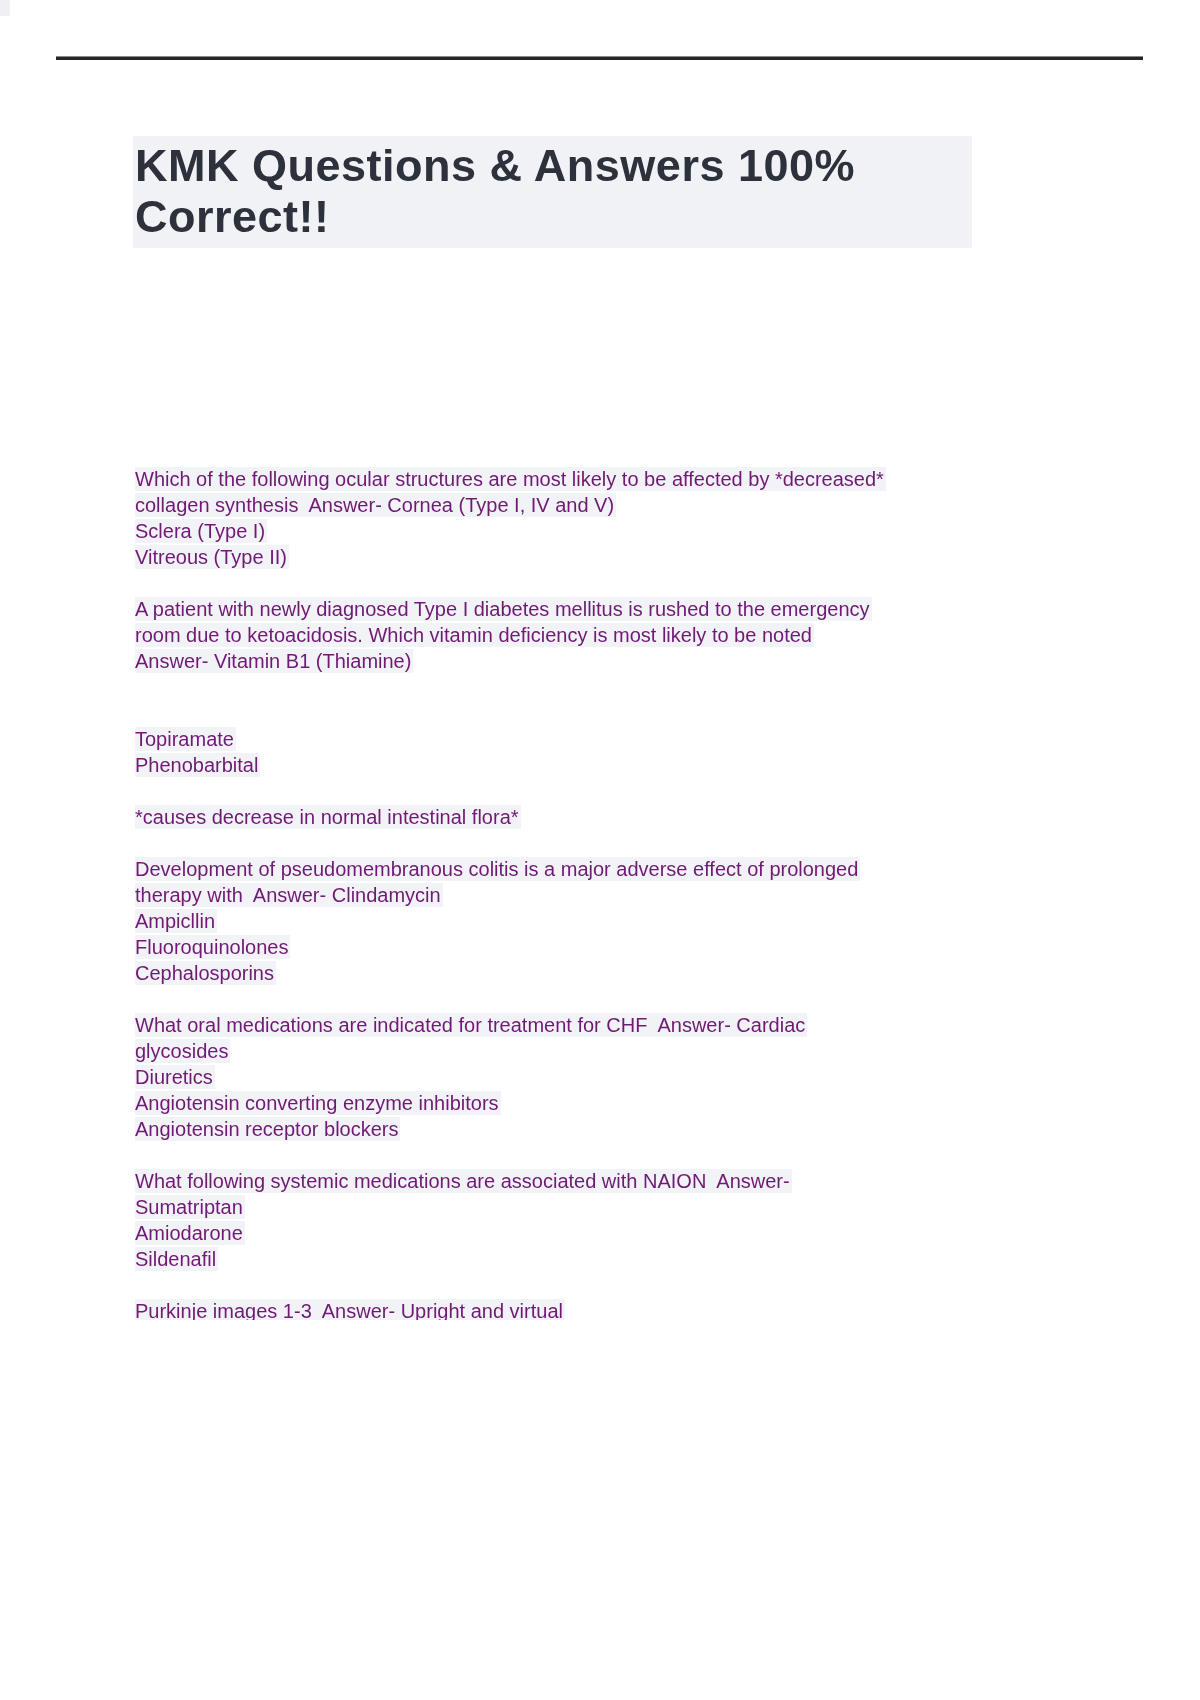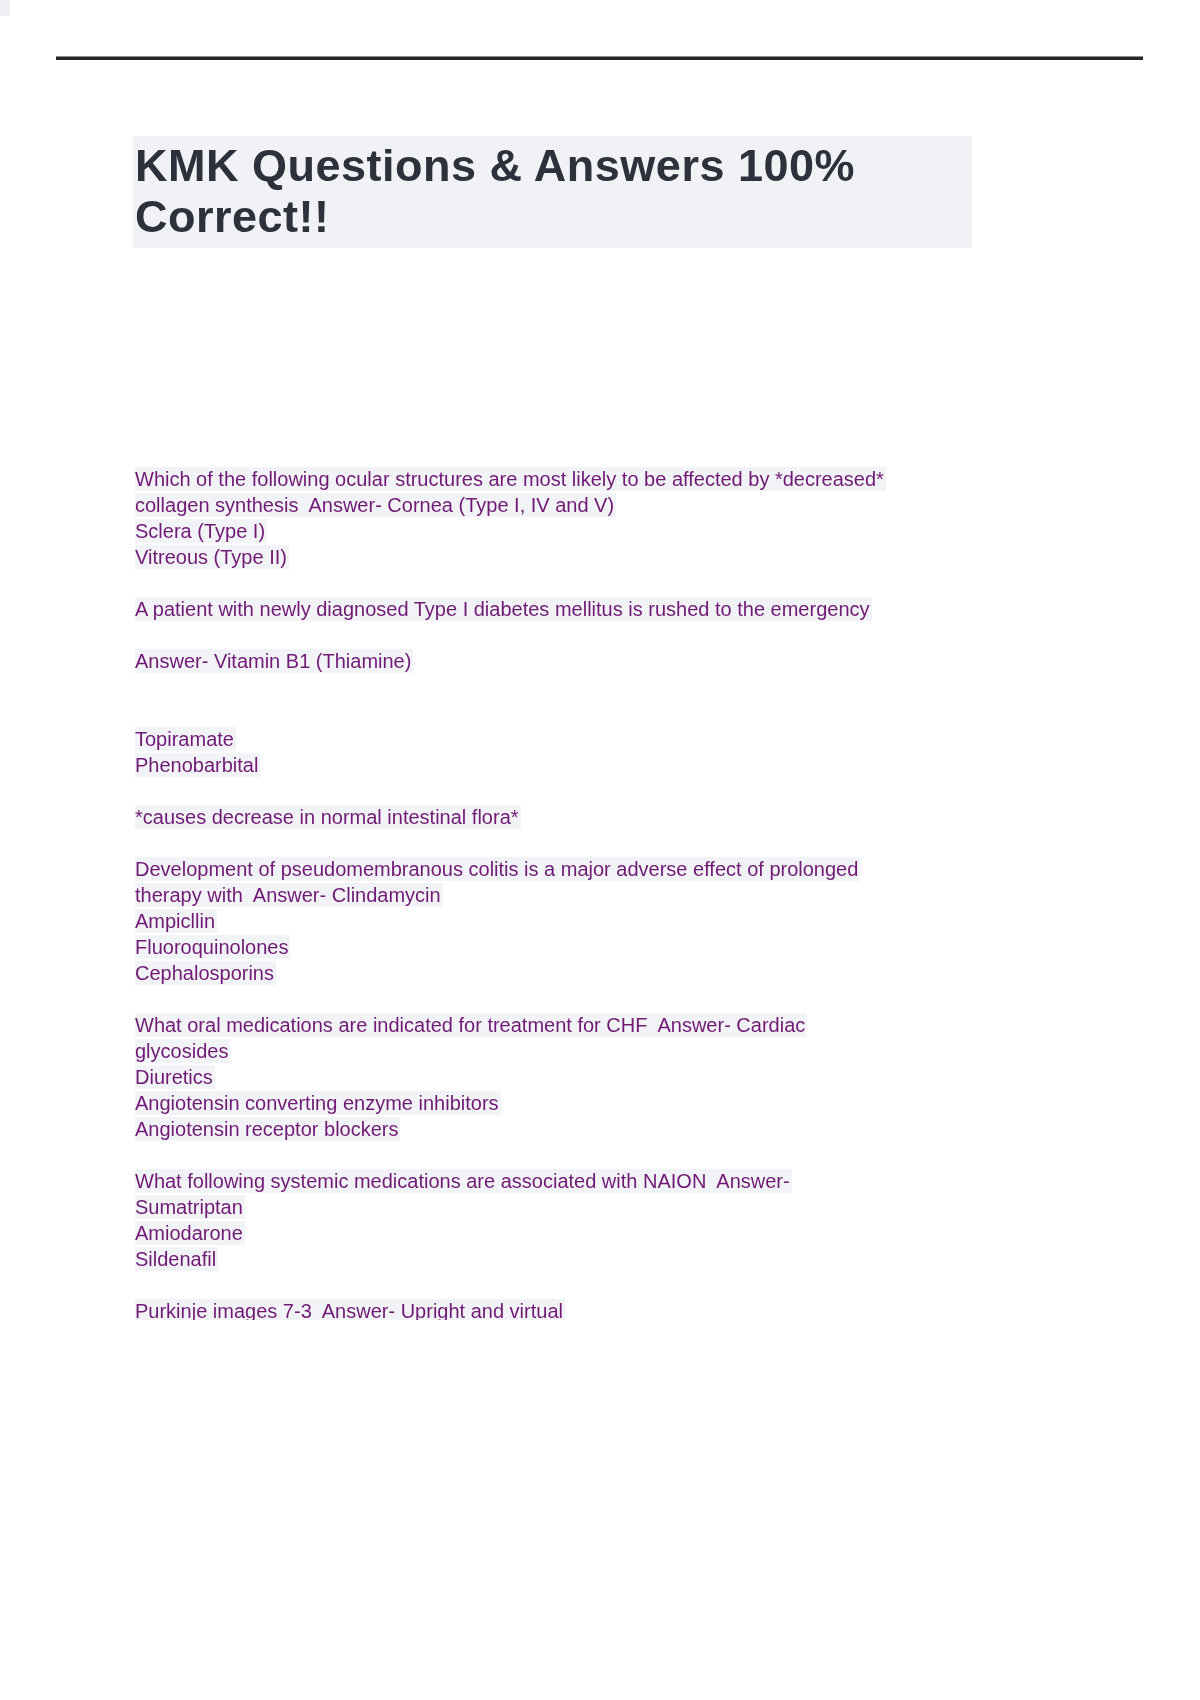--- a/index.html
+++ b/index.html
@@ -75,24 +75,24 @@
 
   <div class="rule top"></div>
 
   <h1 class="doc-title">
       <span class="title-line">KMK Questions &amp; Answers 100%</span>
       <span class="title-line">Correct!!</span>
     </h1>
 
   <div class="doc-body">
       <p class="qa-block"><span class="hl">Which of the following ocular structures are most likely to be affected by *decreased*</span><br><span class="hl">collagen synthesis  Answer- Cornea (Type I, IV and V)</span><br><span class="hl">Sclera (Type I)</span><br><span class="hl">Vitreous (Type II)</span></p>
-      <p class="qa-block"><span class="hl">A patient with newly diagnosed Type I diabetes mellitus is rushed to the emergency</span><br><br><span class="hl">Answer- Vitamin B1 (Thiamine)</span></p>
+      <p class="qa-block"><span class="hl">A patient with newly diagnosed Type I diabetes mellitus is rushed to the emergency</span><br><span class="hl">room due to ketoacidosis. Which vitamin deficiency is most likely to be noted</span><br><span class="hl">Answer- Vitamin B1 (Thiamine)</span></p>
       <p class="qa-block"><br><span class="hl">Topiramate</span><br><span class="hl">Phenobarbital</span></p>
       <p class="qa-block"><span class="hl">*causes decrease in normal intestinal flora*</span></p>
       <p class="qa-block"><span class="hl">Development of pseudomembranous colitis is a major adverse effect of prolonged</span><br><span class="hl">therapy with  Answer- Clindamycin</span><br><span class="hl">Ampicllin</span><br><span class="hl">Fluoroquinolones</span><br><span class="hl">Cephalosporins</span></p>
       <p class="qa-block"><span class="hl">What oral medications are indicated for treatment for CHF  Answer- Cardiac</span><br><span class="hl">glycosides</span><br><span class="hl">Diuretics</span><br><span class="hl">Angiotensin converting enzyme inhibitors</span><br><span class="hl">Angiotensin receptor blockers</span></p>
       <p class="qa-block"><span class="hl">What following systemic medications are associated with NAION  Answer-</span><br><span class="hl">Sumatriptan</span><br><span class="hl">Amiodarone</span><br><span class="hl">Sildenafil</span></p>
-      <p class="qa-block"><span class="hl">Purkinje images 7-3  Answer- Upright and virtual</span></p>
+      <p class="qa-block"><span class="hl">Purkinje images 1-3  Answer- Upright and virtual</span></p>
       <p class="qa-block"><span class="hl">Purkinje image 4  Answer- Real and inverted</span></p>
     </div>
 
   <div class="rule bottom"></div>
 </div>
 
 </body></html>

